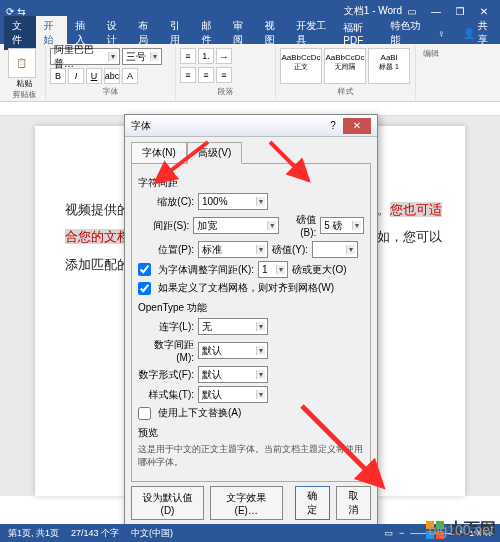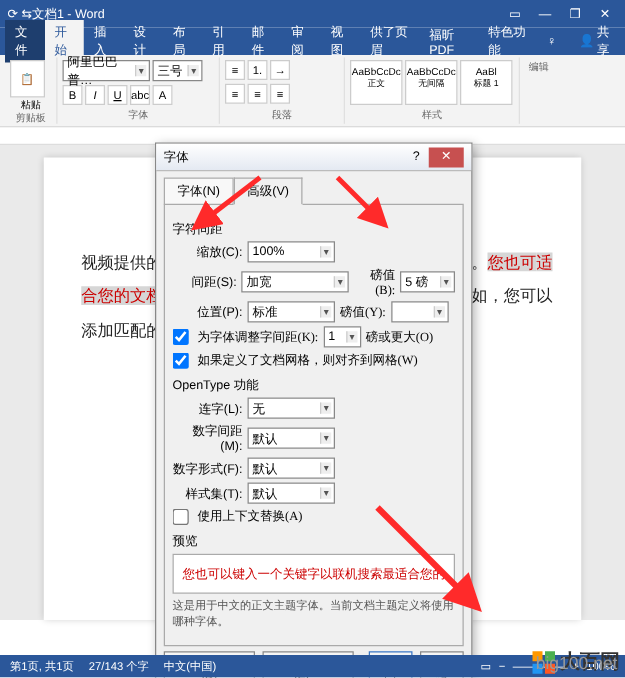--- a/index.html
+++ b/index.html
@@ -1,18 +1,18 @@
 <!DOCTYPE html>
 <html><head>
 <meta charset="utf-8">
 <style>
   * { box-sizing: border-box; margin: 0; padding: 0; font-family: "Microsoft YaHei", sans-serif; }
   body { width: 500px; height: 542px; background: #fff; overflow: hidden; position: relative; }
   .titlebar { background: #2b579a; color: #fff; height: 22px; display: flex; align-items: center; padding: 0 6px; font-size: 10px; }
-  .titlebar .doc { flex: 1; text-align: left; }
+  .titlebar .doc { flex: 1; text-align: right; }
   .titlebar .winbtns { display: flex; gap: 4px; }
   .winbtn { width: 20px; height: 16px; display: flex; align-items: center; justify-content: center; cursor: pointer; font-size: 10px; }
   .menubar { background: #2b579a; display: flex; height: 22px; align-items: center; padding-left: 4px; }
   .menutab { padding: 3px 8px; color: #fff; font-size: 10px; cursor: pointer; }
   .menutab.active { background: #f3f3f3; color: #2b579a; }
   .menutab.file { background: #1e3e6e; }
   .share { margin-left: auto; color: #fff; font-size: 10px; padding: 0 10px; display:flex; align-items:center; gap:2px;}
   .ribbon { background: #f3f3f3; height: 58px; border-bottom: 1px solid #d4d4d4; display: flex; padding: 2px 4px; font-size: 9px; }
   .rgroup { border-right: 1px solid #e0e0e0; padding: 2px 4px; display:flex; flex-direction:column; justify-content:space-between;}
   .rgroup .glabel { text-align: center; font-size: 8px; color: #666; }
@@ -30,21 +30,21 @@
   .dlg-title { background: linear-gradient(#fff,#e4e9f2); height: 22px; display: flex; align-items: center; padding: 0 6px; border-bottom: 1px solid #bbb; }
   .dlg-title span { flex: 1; }
   .dlg-x { background: #c75050; color: #fff; width: 28px; height: 16px; text-align: center; font-size: 10px; line-height: 16px; cursor: pointer; }
   .dlg-help { width: 20px; text-align:center; }
   .dlg-tabs { display: flex; padding: 4px 6px 0; gap: 0; }
   .dlg-tab { padding: 3px 10px; border: 1px solid #aaa; background: #f8f8f8; font-size: 10px; cursor: pointer; position: relative; top: 1px; }
   .dlg-tab.active { background: #f0f0f0; border-bottom-color: #f0f0f0; }
   .dlg-body { border: 1px solid #aaa; margin: 0 6px 4px; padding: 6px; background: #f0f0f0; }
   .fldrow { display: flex; align-items: center; margin: 3px 0; gap: 4px; }
   .fldrow label { width: 56px; text-align: right; font-size: 10px; }
-  .fldrow label.wide { width: auto; font-family: Liberation Serif, serif; }
+  .fldrow label.wide { width: auto; }
   .sel { border: 1px solid #888; background: #fff; height: 17px; font-size: 10px; padding: 0 14px 0 3px; position: relative; display:inline-flex; align-items:center;}
   .sel::after { content: "▾"; position: absolute; right: 2px; font-size: 8px; color: #555; background:#eee; border-left:1px solid #ccc; padding:0 2px;}
   .sec { font-size: 10px; margin: 6px 0 2px; }
   .chk { margin-right: 3px; }
   .preview { border: 1px solid #aaa; background: #fff; height: 32px; margin: 3px 0; display: flex; align-items: center; justify-content: center; color: #c00; font-size: 10px; overflow:hidden; }
   .desc { font-size: 9px; color: #555; margin: 3px 0 6px; }
   .dlg-btns { display: flex; gap: 6px; padding: 0 6px 8px; }
   .btn { border: 1px solid #888; background: #f5f5f5; padding: 2px 8px; font-size: 10px; cursor: pointer; }
   .btn.primary { border: 1px solid #3a76c4; }
   
@@ -70,21 +70,21 @@
 <div class="menubar">
   <div class="menutab file">文件</div>
   <div class="menutab active">开始</div>
   <div class="menutab">插入</div>
   <div class="menutab">设计</div>
   <div class="menutab">布局</div>
   <div class="menutab">引用</div>
   <div class="menutab">邮件</div>
   <div class="menutab">审阅</div>
   <div class="menutab">视图</div>
-  <div class="menutab">供了页眉</div>
+  <div class="menutab">开发工具</div>
   <div class="menutab">福昕PDF</div>
   <div class="menutab">特色功能</div>
   <div class="menutab">♀</div>
   <div class="share">
       <span>👤</span>
       <span>共享</span>
     </div>
 </div>
 
 <div class="ribbon">
@@ -202,23 +202,20 @@
     <div class="fldrow">
         <label>样式集(T):</label>
         <span class="sel" style="width:70px">默认</span>
       </div>
     <div class="fldrow">
         <input type="checkbox" class="chk" style="">
         <label class="wide">使用上下文替换(A)</label>
       </div>
 
     <div class="sec">预览</div>
-    <div class="preview">
-        <span>您也可以键入一个关键字以联机搜索最适合您的</span>
-      </div>
     <div class="desc">这是用于中文的正文主题字体。当前文档主题定义将使用哪种字体。</div>
   </div>
   <div class="dlg-btns">
     <button class="btn">设为默认值(D)</button>
     <button class="btn">文字效果(E)…</button>
     <div style="flex:1"></div>
     <button class="btn primary">确定</button>
     <button class="btn">取消</button>
   </div>
 </div>

